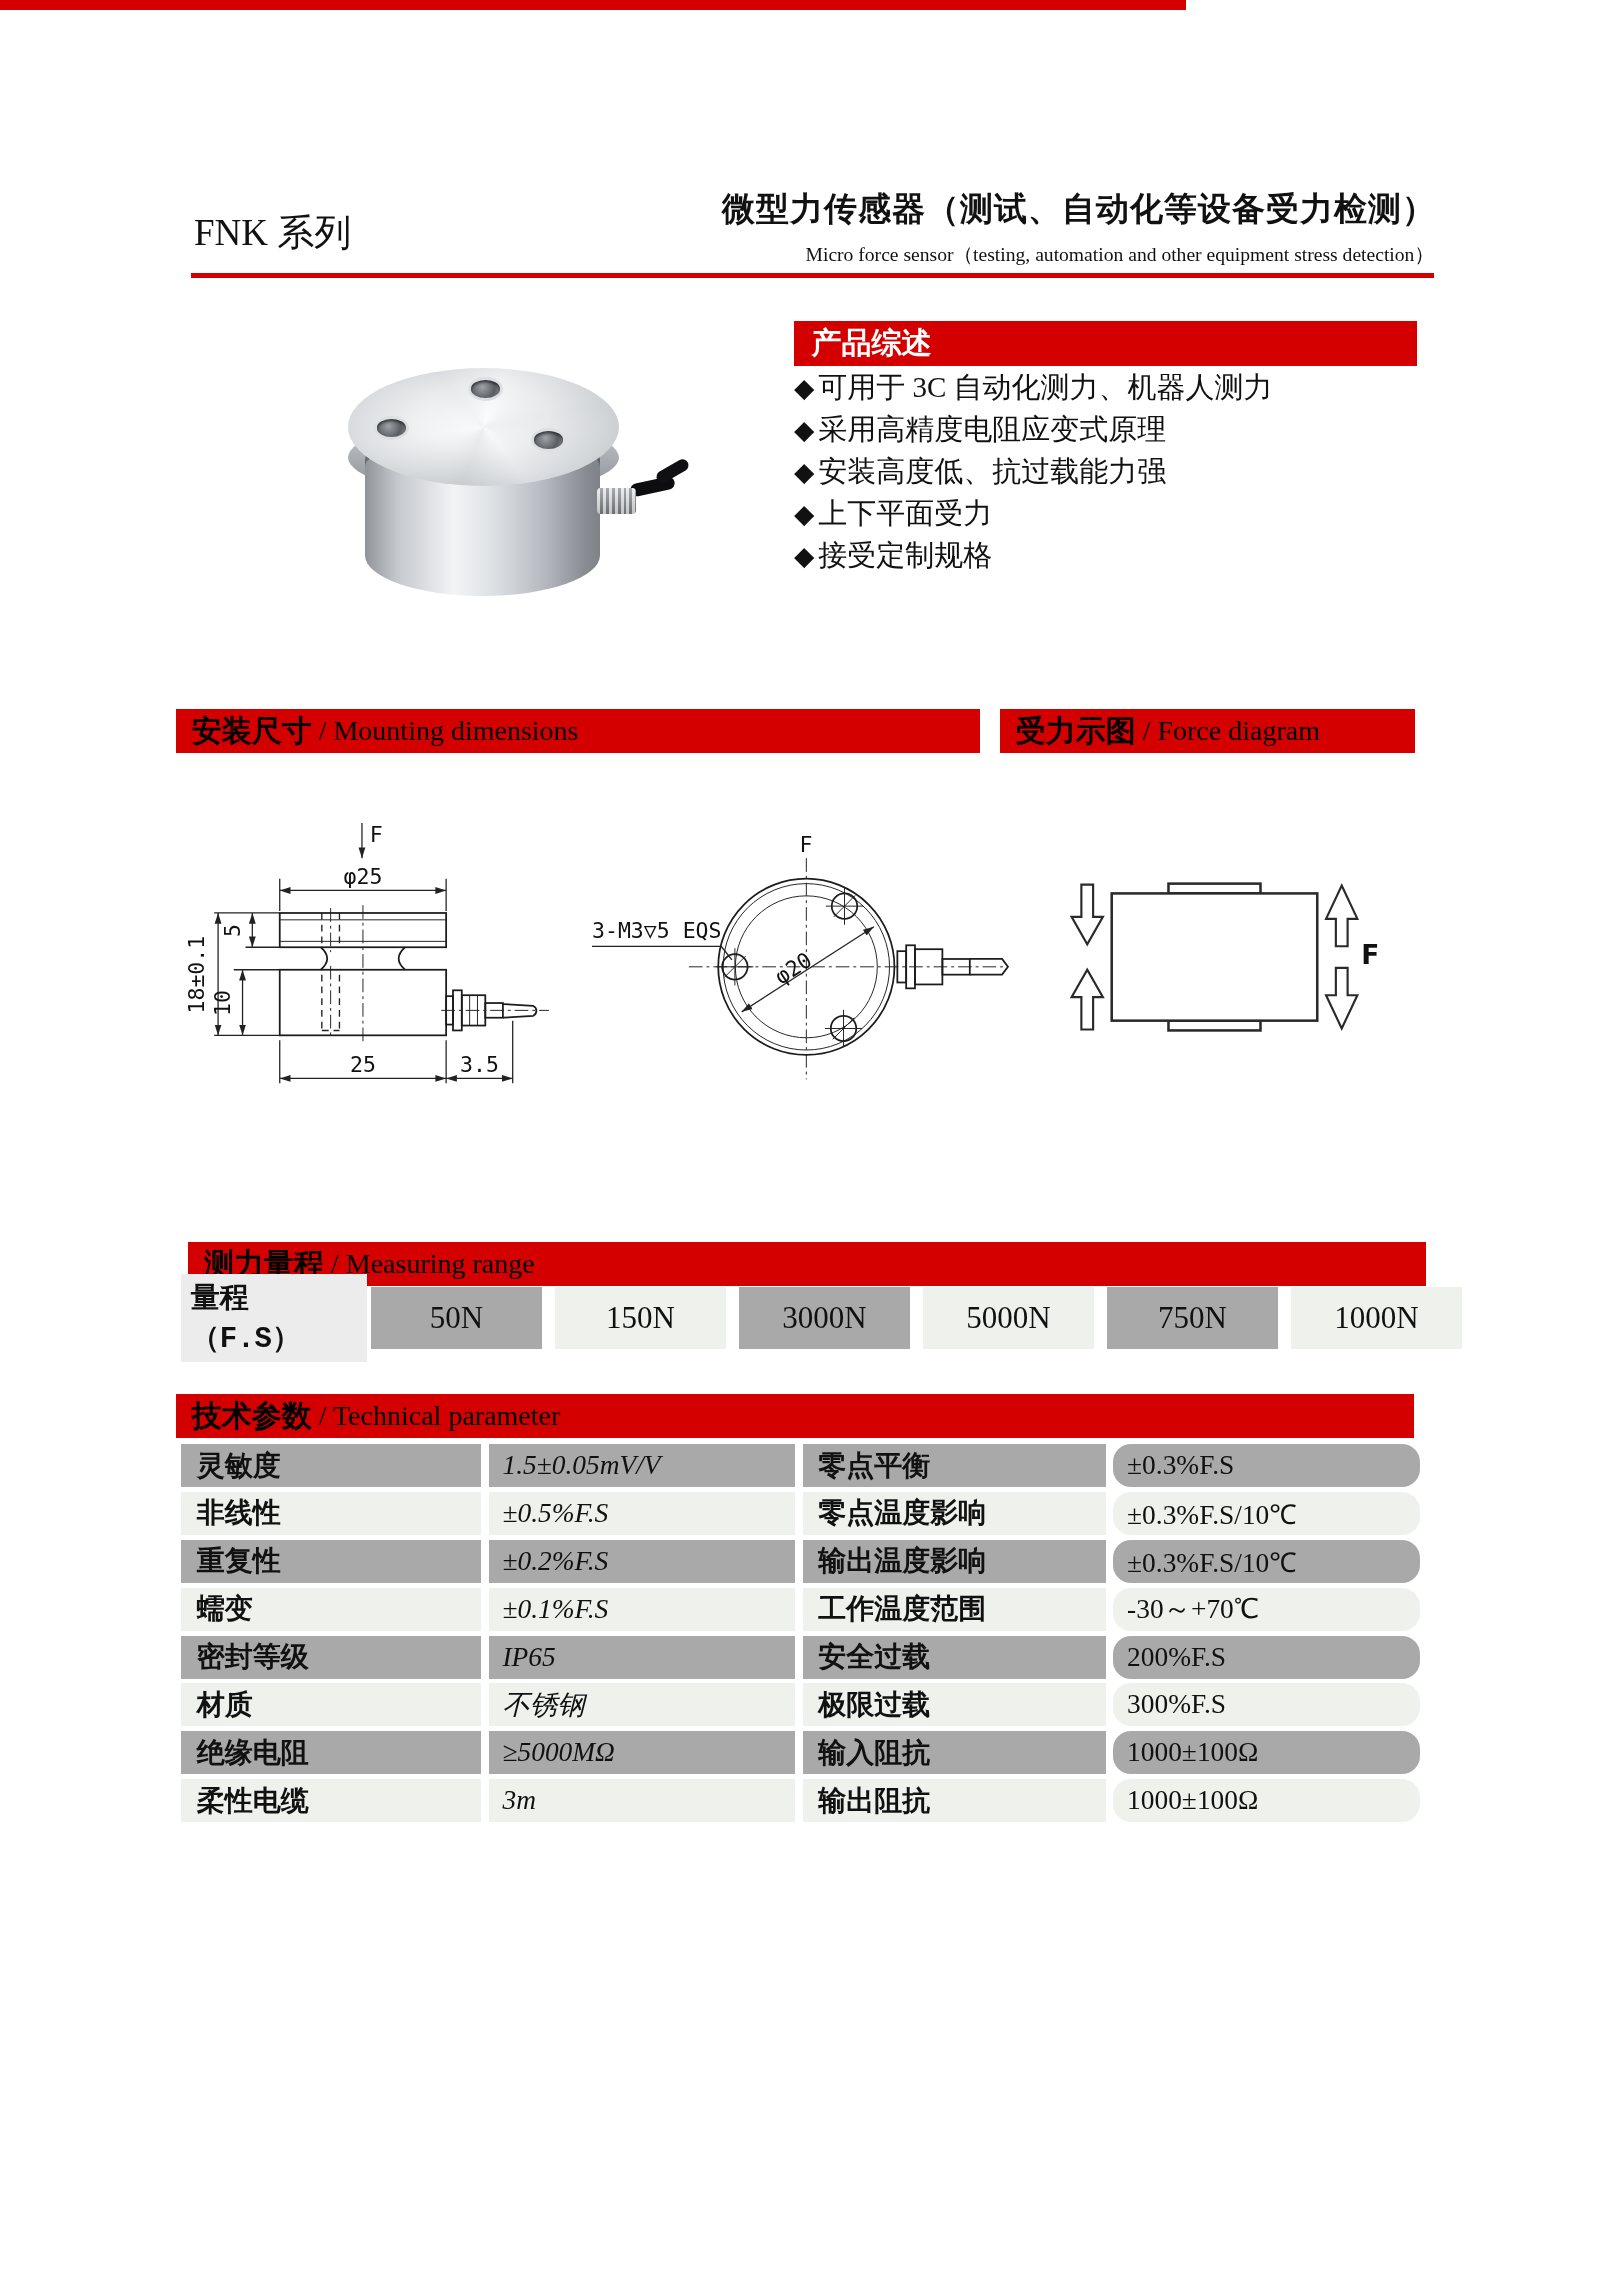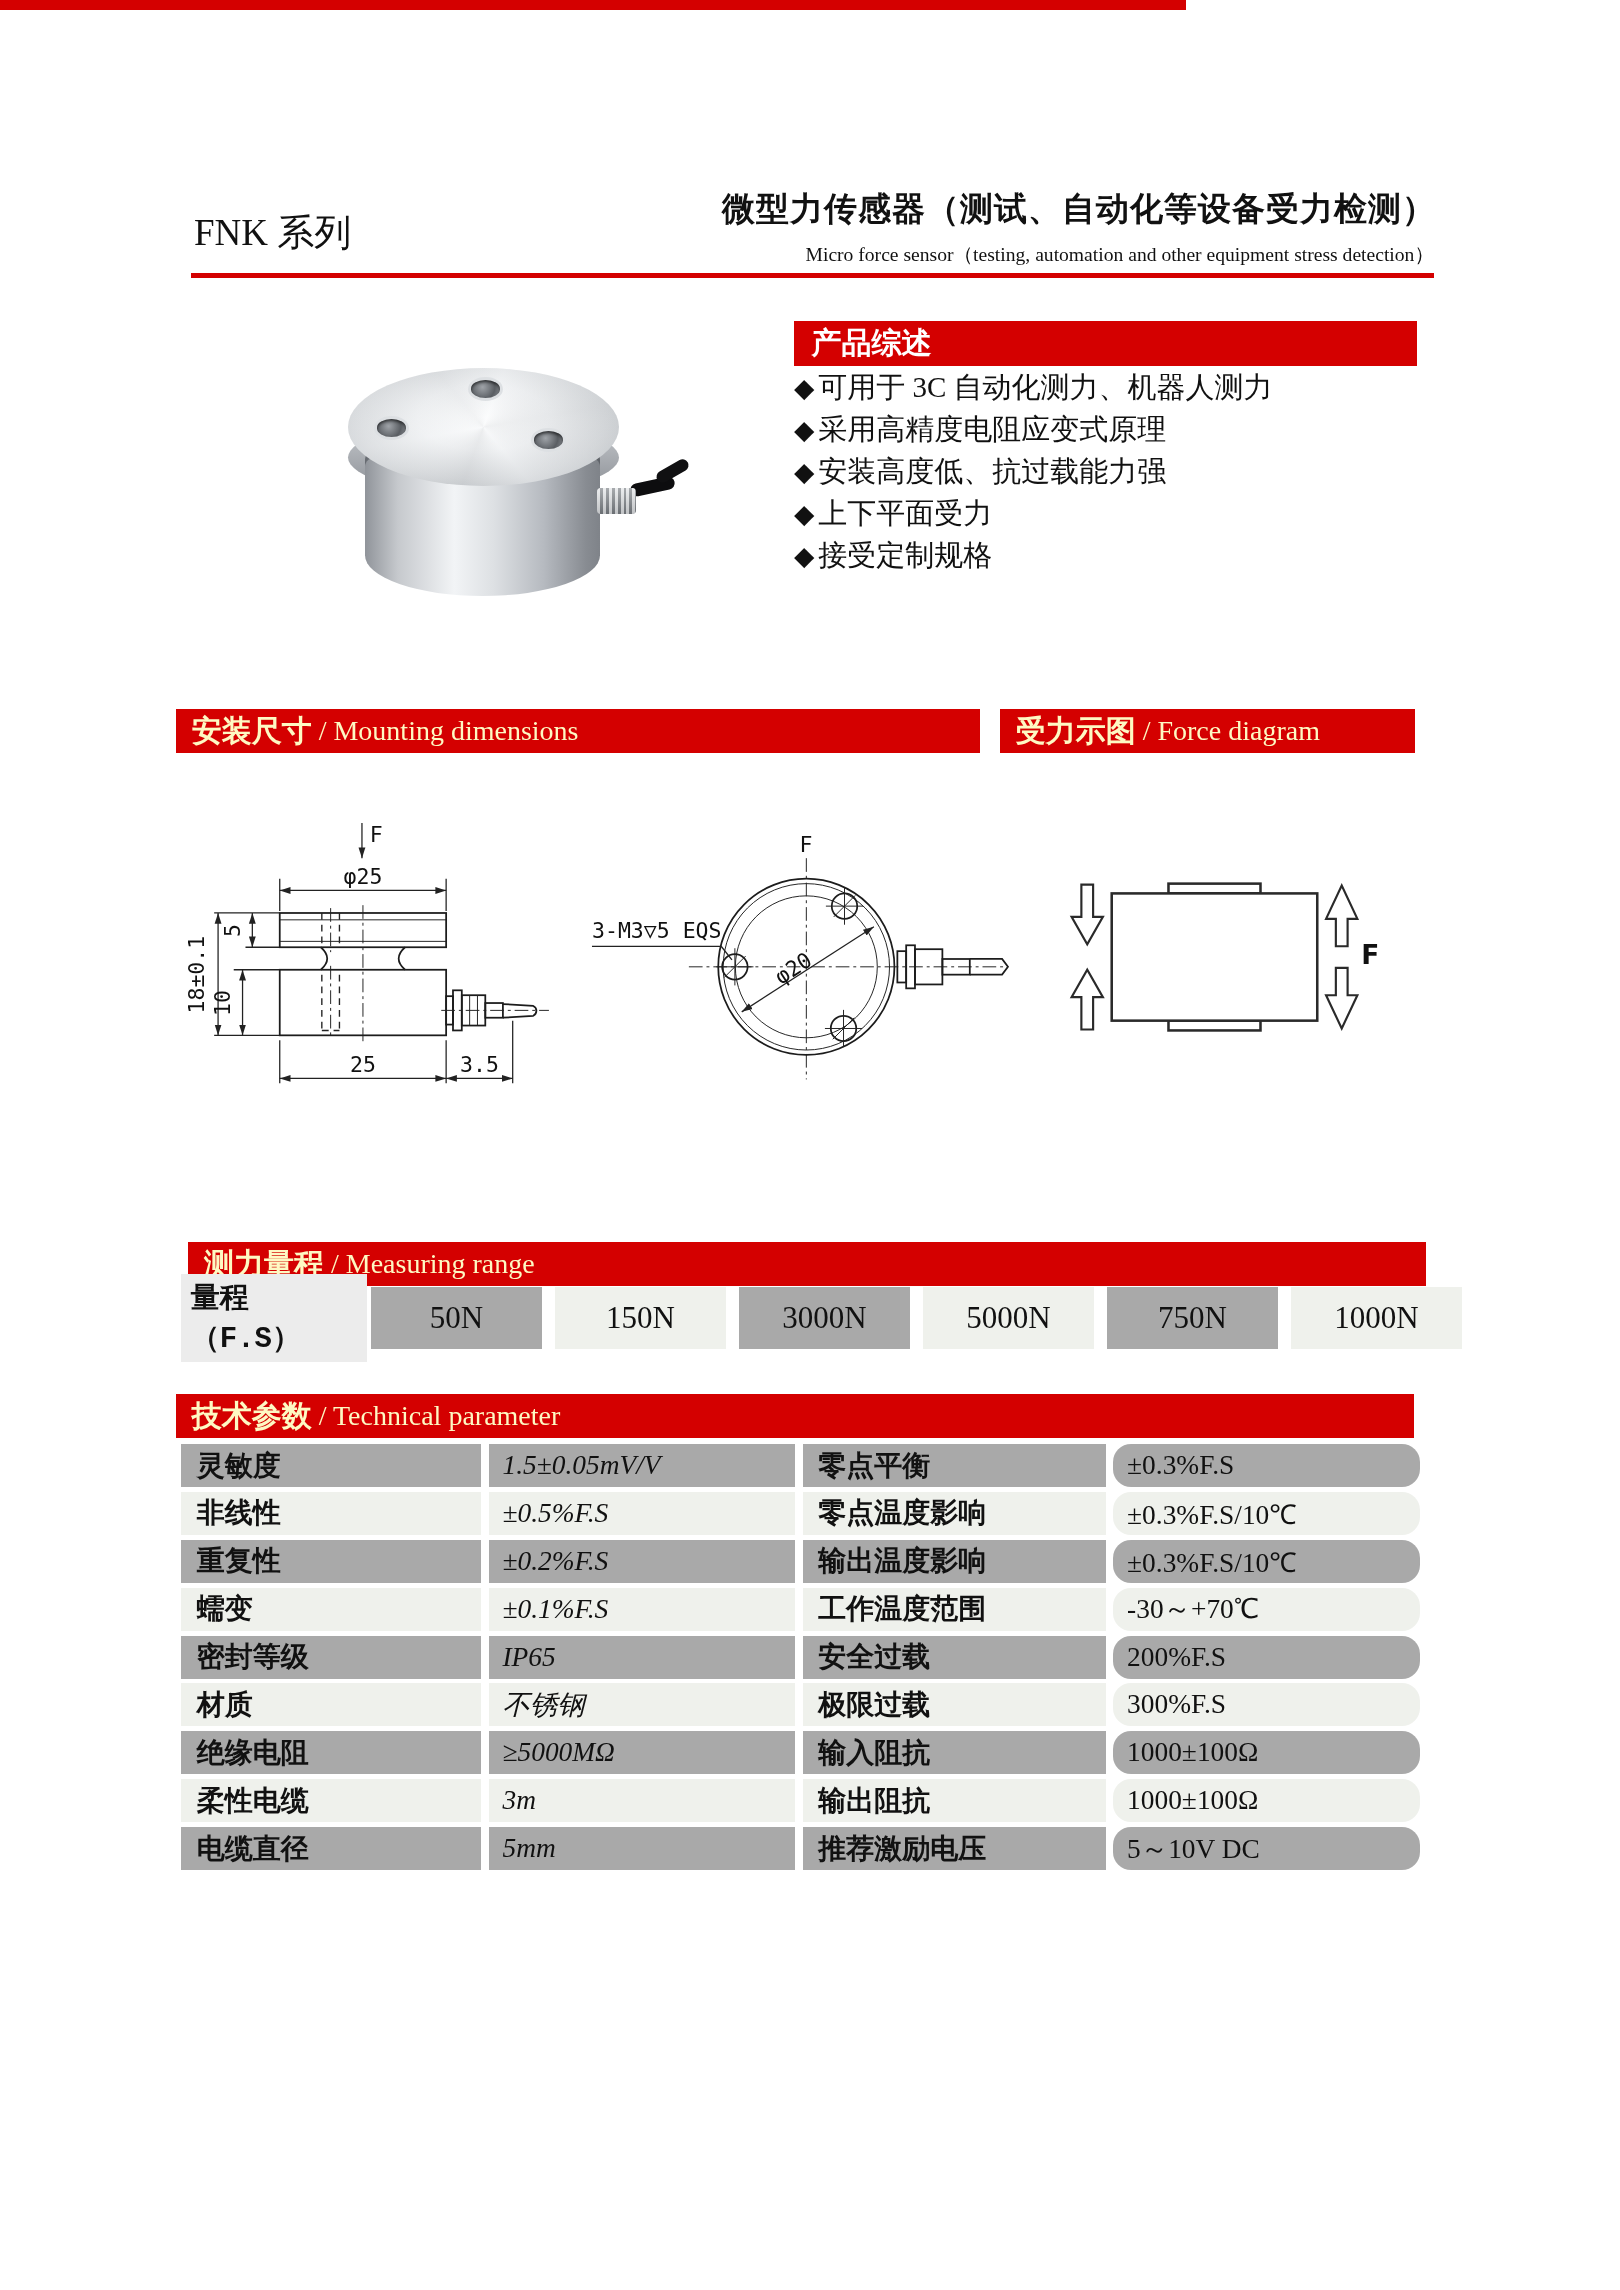--- a/index.html
+++ b/index.html
@@ -15,21 +15,21 @@
 
   
   .ov-header{position:absolute;left:794px;top:321px;width:623px;height:45px;background:var(--red);
              color:#fff;display:flex;align-items:center;padding-left:17.6px;box-sizing:border-box;
              font-family:"Liberation Sans",sans-serif;font-weight:bold;font-size:30px;}
   .bullets{position:absolute;left:794px;top:367px;width:667px;}
   .bullet-line{display:flex;align-items:center;height:42px;font-size:29px;}
   .bullet-glyph{font-size:26.5px;margin-right:3.9px;line-height:42px;font-family:"DejaVu Sans",sans-serif;}
 
   
-  .sec-bar{position:absolute;height:44px;background:var(--red);color:#fef9c3;display:flex;align-items:center;
+  .sec-bar{position:absolute;height:44px;background:var(--red);color:#000000;display:flex;align-items:center;
            padding-left:15.7px;box-sizing:border-box;}
   .sec-bar .cn{font-family:"Liberation Sans",sans-serif;font-weight:bold;font-size:30px;}
   .sec-bar .en{font-family:"Liberation Serif",serif;font-size:28px;white-space:pre;}
   .bar-mounting{left:176px;top:709px;width:804px;}
   .bar-force{left:1000px;top:709px;width:415px;}
   .bar-range{left:188px;top:1242px;width:1238px;padding-left:16px;}
   .bar-tech{left:176px;top:1394px;width:1238px;}
 
   
   .photo{position:absolute;left:328px;top:341px;width:328px;height:274px;}
@@ -328,22 +328,16 @@
         <div class="t-cell c2 t-value">≥5000MΩ</div>
         <div class="t-cell c3 t-label">输入阻抗</div>
         <div class="t-cell c4 t-value">1000±100Ω</div>
       </div>
       <div class="t-row row-light">
         <div class="t-cell c1 t-label">柔性电缆</div>
         <div class="t-cell c2 t-value">3m</div>
         <div class="t-cell c3 t-label">输出阻抗</div>
         <div class="t-cell c4 t-value">1000±100Ω</div>
       </div>
-      <div class="t-row row-dark">
-        <div class="t-cell c1 t-label">电缆直径</div>
-        <div class="t-cell c2 t-value">5mm</div>
-        <div class="t-cell c3 t-label">推荐激励电压</div>
-        <div class="t-cell c4 t-value">5～10V DC</div>
-      </div>
     </div>
 
 </div>
 
 
 </body></html>

